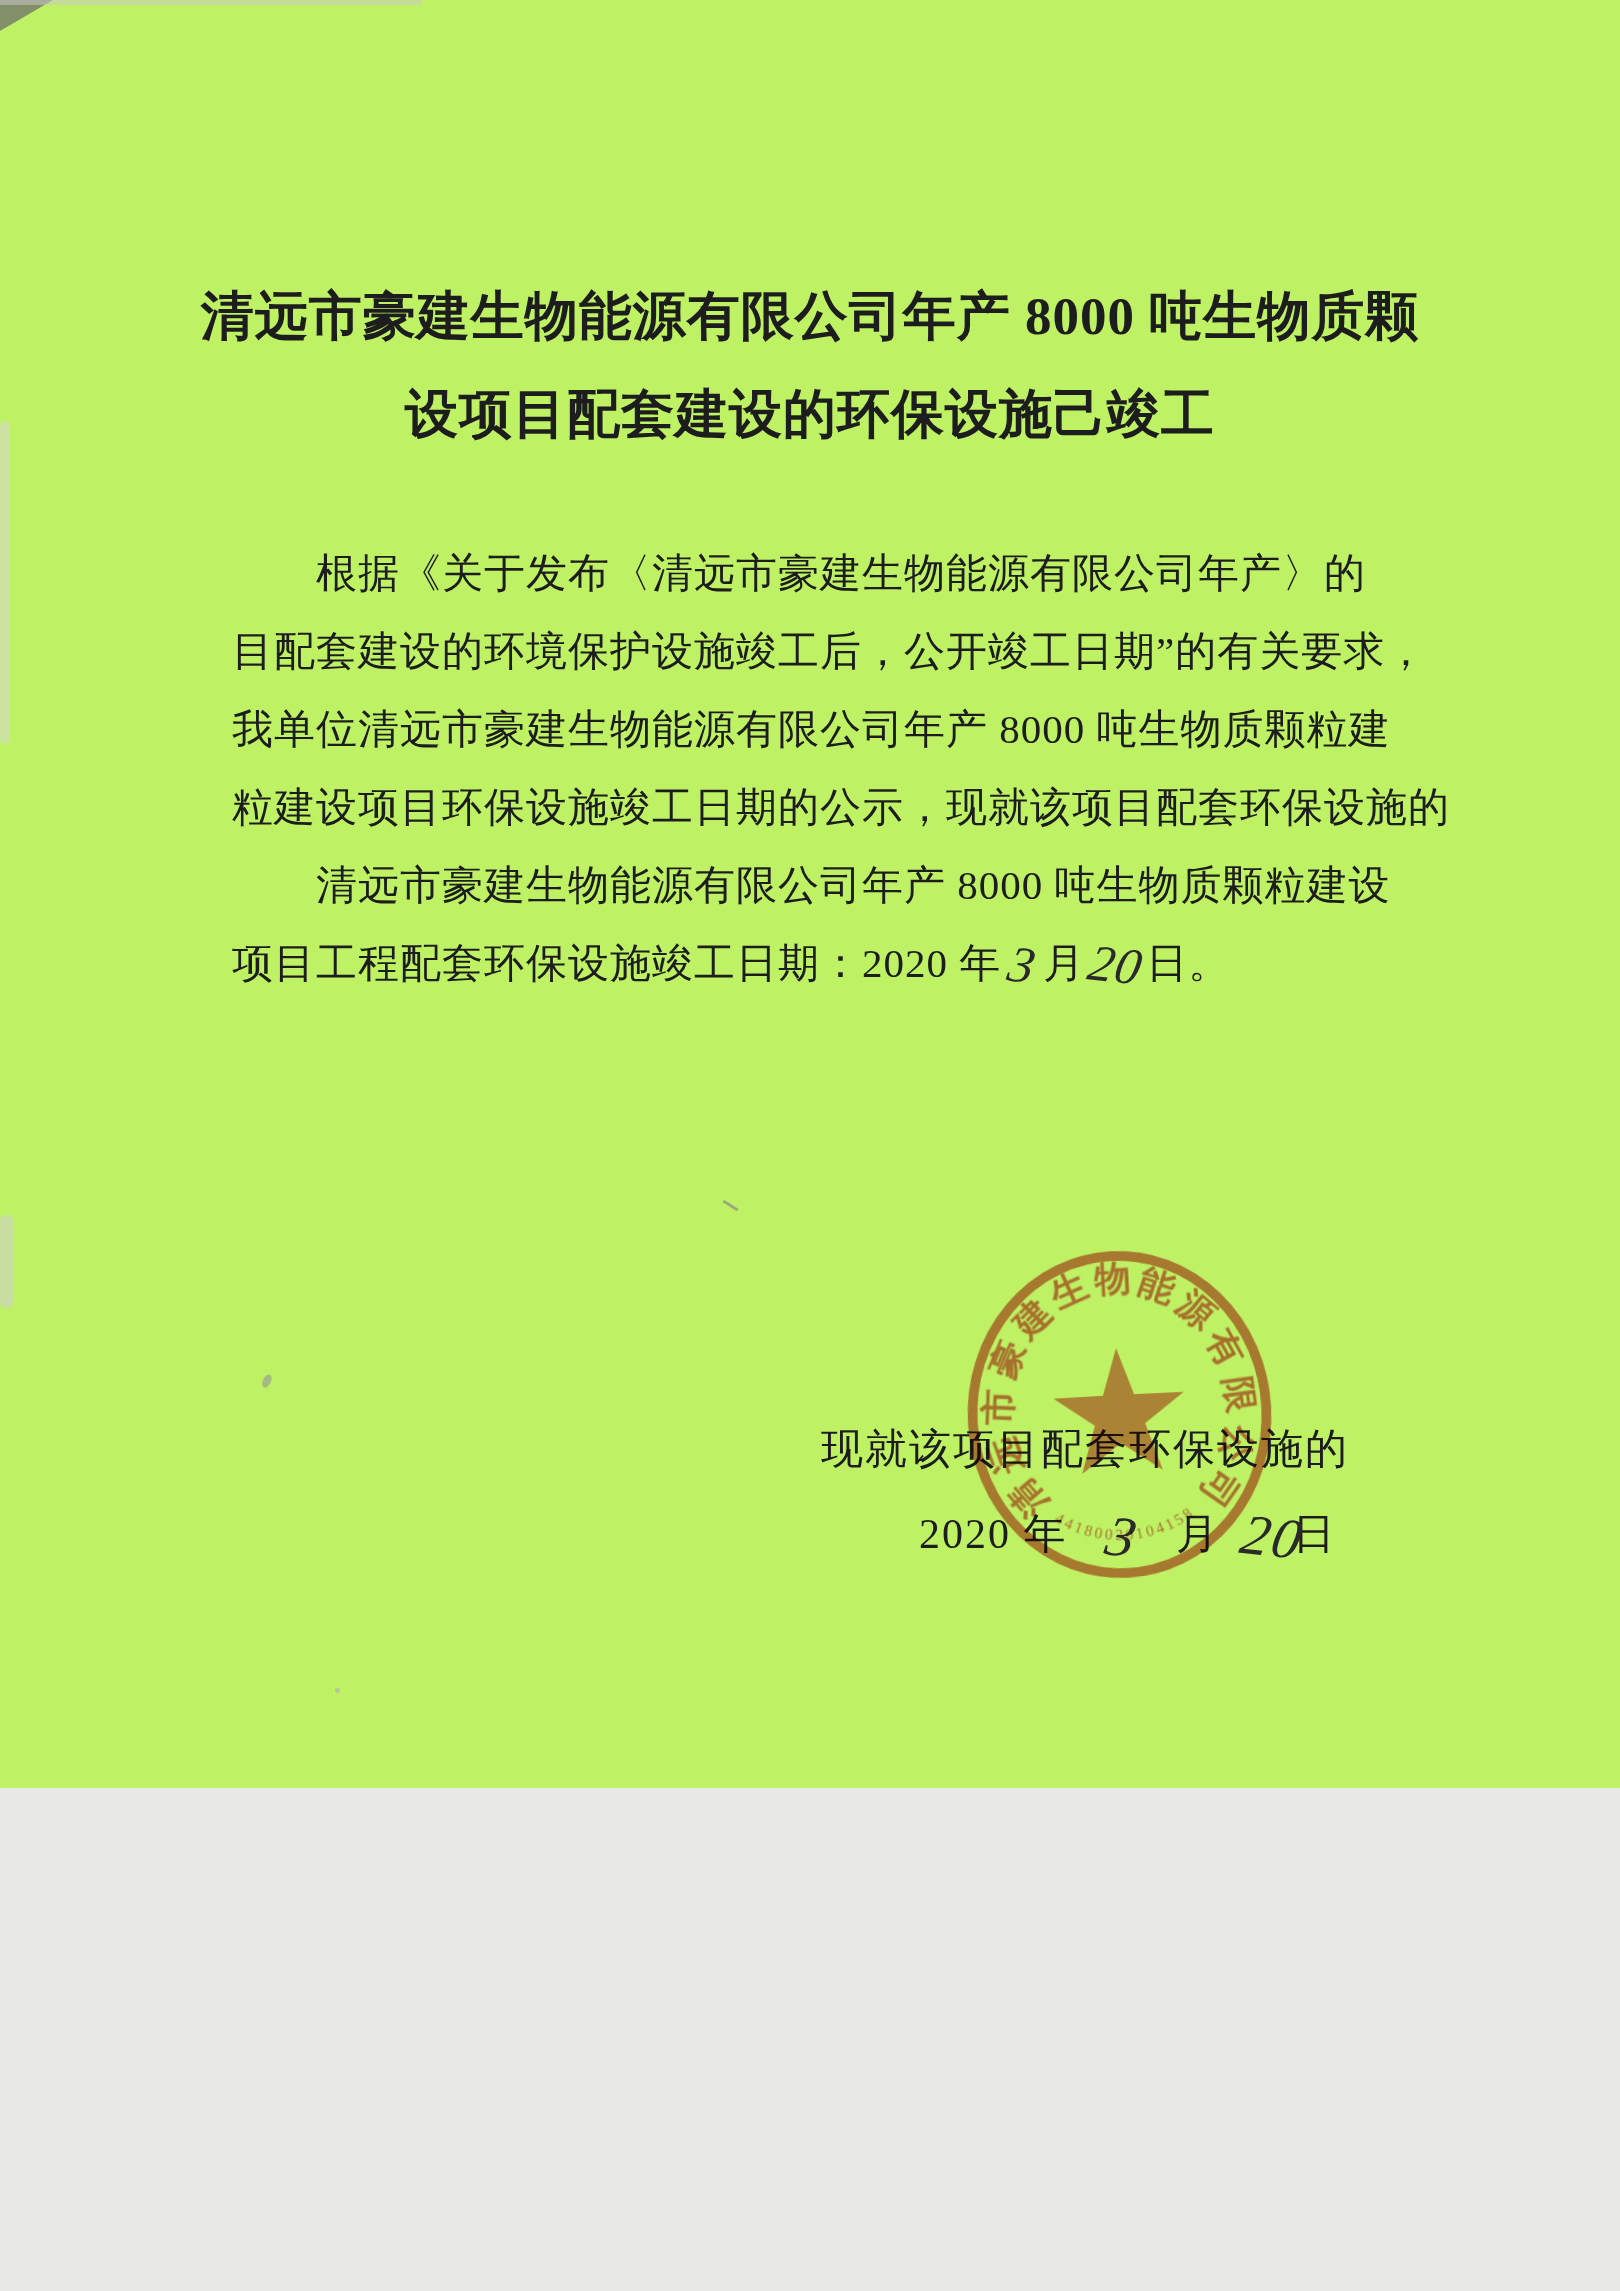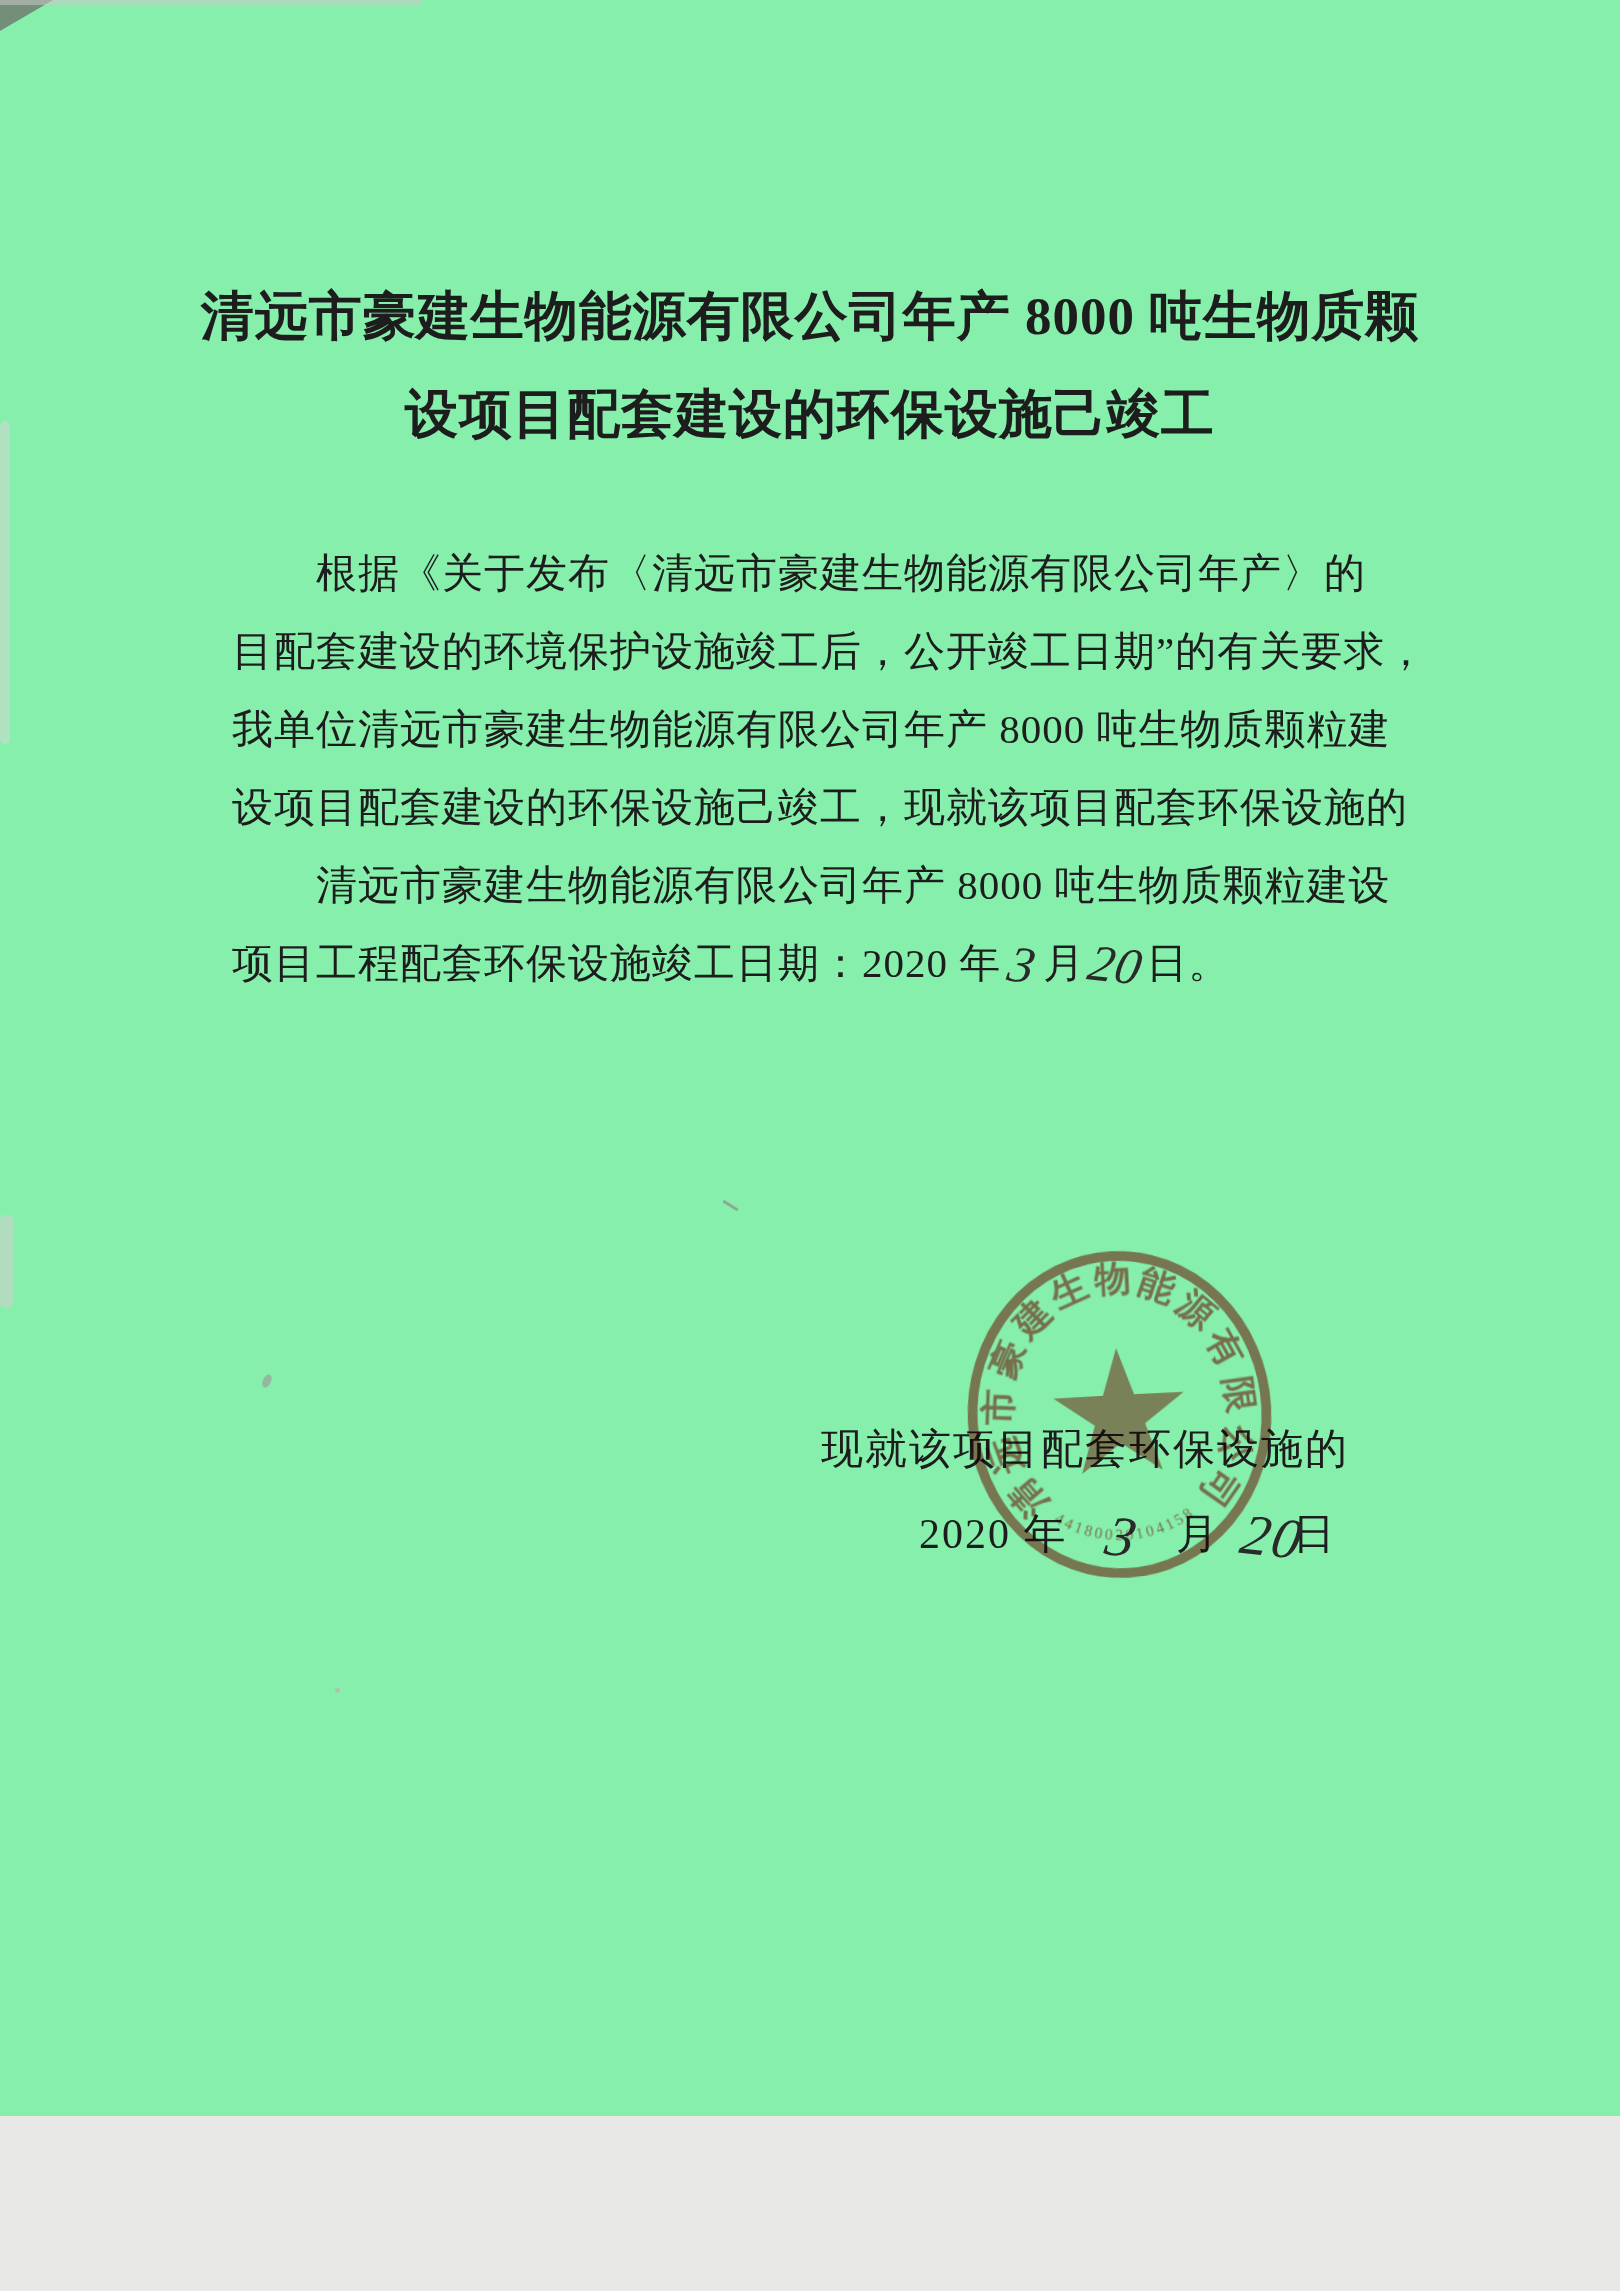--- a/index.html
+++ b/index.html
@@ -1,18 +1,18 @@
 <!DOCTYPE html>
 <html><head>
 <meta charset="utf-8">
 <style>
   html,body { margin:0; padding:0; background:#e8e8e6; }
   .page {
-    position:relative; width:1620px; height:2116px;
-    background:#86efac; overflow:hidden;
+    position:relative; width:1620px; height:1788px;
+    background:#bef264; overflow:hidden;
     font-family:"Liberation Serif","DejaVu Serif",serif;
     color:#1d1d1d;
   }
   .title {
     position:absolute; top:267px; left:0; width:100%;
     text-align:center; font-weight:bold; font-size:53px;
     line-height:98px; letter-spacing:1px;
   }
   .body {
     position:absolute; top:534px; left:232px; width:1161px;
@@ -68,21 +68,21 @@
 
   <div class="title">
     <div>清远市豪建生物能源有限公司年产 8000 吨生物质颗</div>
     <div>设项目配套建设的环保设施己竣工</div>
   </div>
 
   <div class="body">
     <div class="line indent">根据《关于发布〈清远市豪建生物能源有限公司年产〉的</div>
     <div class="line">目配套建设的环境保护设施竣工后，公开竣工日期”的有关要求，</div>
     <div class="line">我单位清远市豪建生物能源有限公司年产 8000 吨生物质颗粒建</div>
-    <div class="line">设项目配套建设的环保设施己竣工，现就该项目配套环保设施的</div>
+    <div class="line">粒建设项目环保设施竣工日期的公示，现就该项目配套环保设施的</div>
     <div class="line indent">清远市豪建生物能源有限公司年产 8000 吨生物质颗粒建设</div>
     <div class="line">
       <span>项目工程配套环保设施竣工日期：2020 年</span><span class="hand" style="margin:0 7.8px;">3</span><span>月</span><span class="hand" style="margin:0 3.9px;">20</span><span>日。</span>
     </div>
   </div>
 
   <div class="sig-company">现就该项目配套环保设施的</div>
   <div class="sig-date">
     <span>2020 年</span><span class="gap-m"></span><span class="hand">3</span><span class="gap-m"></span><span>月</span><span class="gap-s"></span><span class="hand" style="margin-right:-9.8px;">20</span><span>日</span>
   </div>

